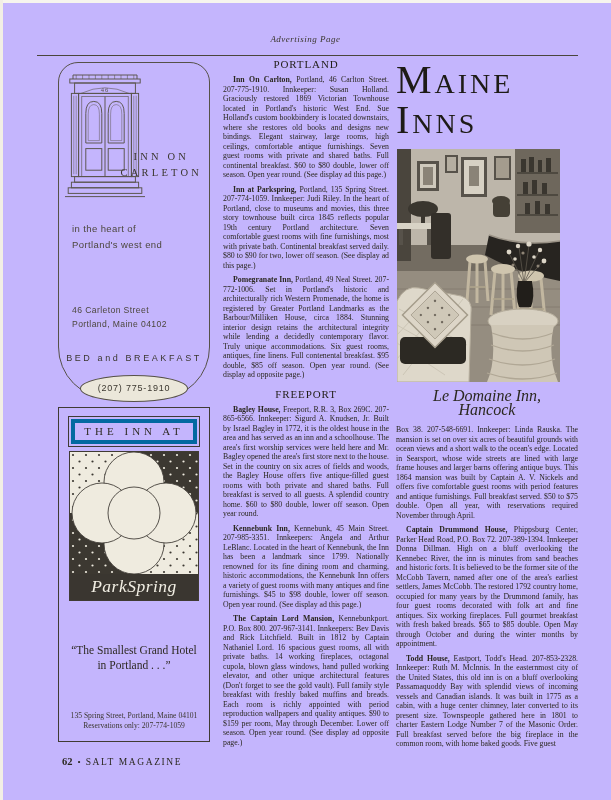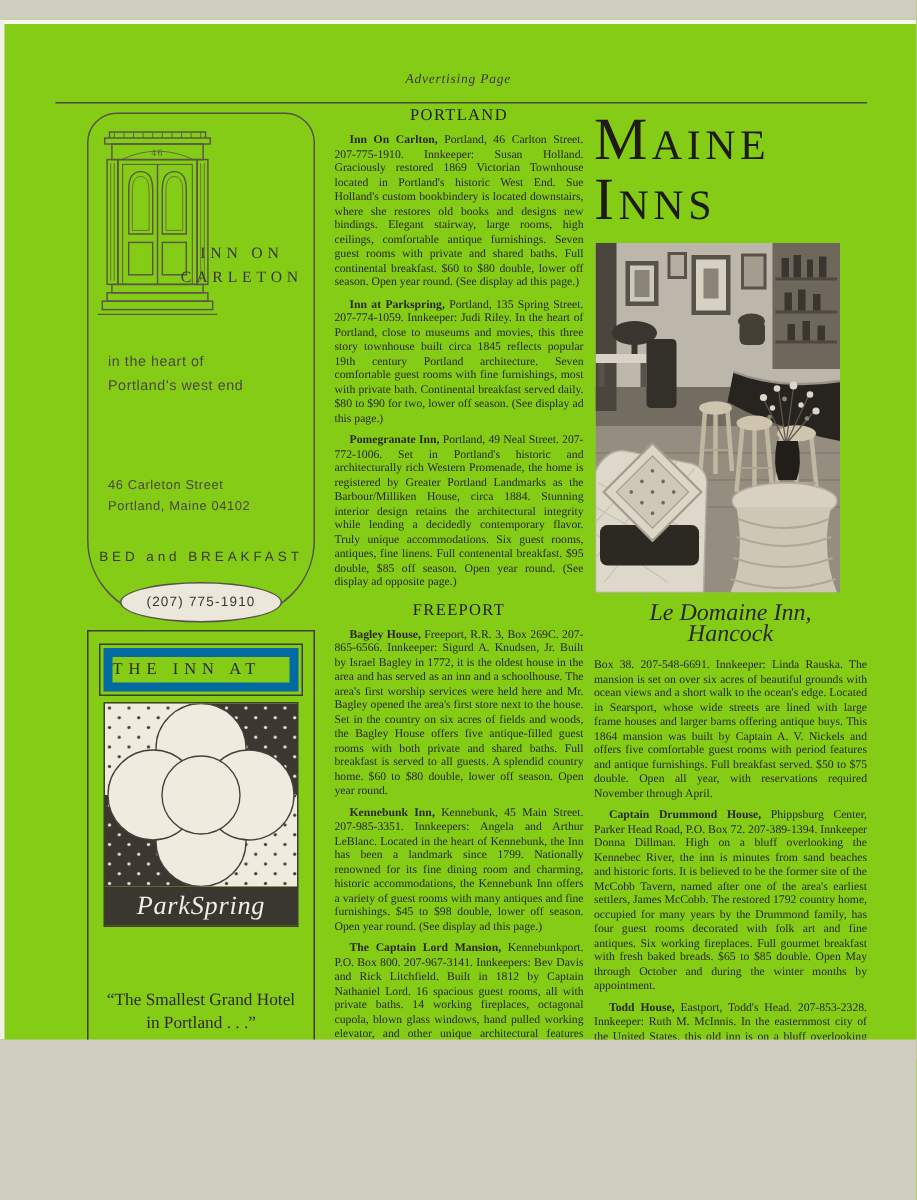--- a/index.html
+++ b/index.html
@@ -1,18 +1,18 @@
 <!DOCTYPE html>
 <html><head>
 <meta charset="utf-8">
 <style>
   html,body{margin:0;padding:0;background:#cfccc0;}
   .page{
-    position:relative;width:611px;height:680px;margin:13px auto;
-    background:#84cc16;overflow:hidden;
+    position:relative;width:611px;height:800px;margin:0 auto;
+    background:#c4b5fd;overflow:hidden;
     font-family:"Liberation Serif",serif;color:#29261f;
   }
   .page::before{content:"";position:absolute;left:0;top:0;width:100%;height:3px;background:#f7f5ee;}
   .page::after{content:"";position:absolute;left:0;top:0;width:3px;height:100%;background:#f2efe5;}
 
   
   .adv-header{position:absolute;top:34px;left:0;width:100%;text-align:center;
     font-style:italic;font-size:9px;letter-spacing:.5px;color:#3c382f;}
   .top-rule{position:absolute;top:55px;left:37px;width:541px;border-top:1.4px solid #4a463c;}
   .footer{position:absolute;left:62px;top:756px;font-size:10px;color:#2b2820;}
@@ -36,22 +36,22 @@
     letter-spacing:.4px;color:#4c473d;white-space:pre-line;}
   .carleton-bnb{position:absolute;left:0;top:290px;width:100%;text-align:center;
     font-family:"Liberation Sans",sans-serif;font-size:9px;letter-spacing:2.6px;color:#3b372f;}
   .phone-oval{position:absolute;left:50%;top:312px;transform:translateX(-50%);
     width:106px;height:25px;border:1.2px solid #565148;border-radius:50%;
     background:#ebe7da;text-align:center;line-height:25px;
     font-family:"Liberation Sans",sans-serif;font-size:9px;letter-spacing:.8px;color:#3b372f;}
 
   .ad-parkspring{position:absolute;left:58px;top:407px;width:150px;height:333px;
     border:1.5px solid #403b33;}
-  .innat-box{margin:11px auto 0;width:118px;border:6px solid #0369a1;outline:1px solid #403b33;
-    outline-offset:2px;text-align:left;font-size:11px;letter-spacing:4px;
+  .innat-box{margin:11px auto 0;width:118px;border:4px solid #0369a1;outline:1px solid #403b33;
+    outline-offset:2px;text-align:center;font-size:11px;letter-spacing:4px;
     padding:2px 0 3px;color:#2e2a23;}
   .emblem-wrap{margin:7px auto 0;width:128px;border:1px solid #403b33;font-size:0;}
   .ps-band{width:100%;height:26px;background:#3a3630;color:#f1eee3;
     font-style:italic;font-size:17.5px;line-height:25px;text-align:center;letter-spacing:.5px;}
   .ps-quote{margin-top:42px;text-align:center;font-size:11.5px;
     line-height:15px;white-space:pre-line;color:#2e2a23;}
   .ps-address{position:absolute;bottom:10px;left:0;width:100%;text-align:center;
     font-size:7.6px;line-height:10px;color:#3b372f;}
 
   

